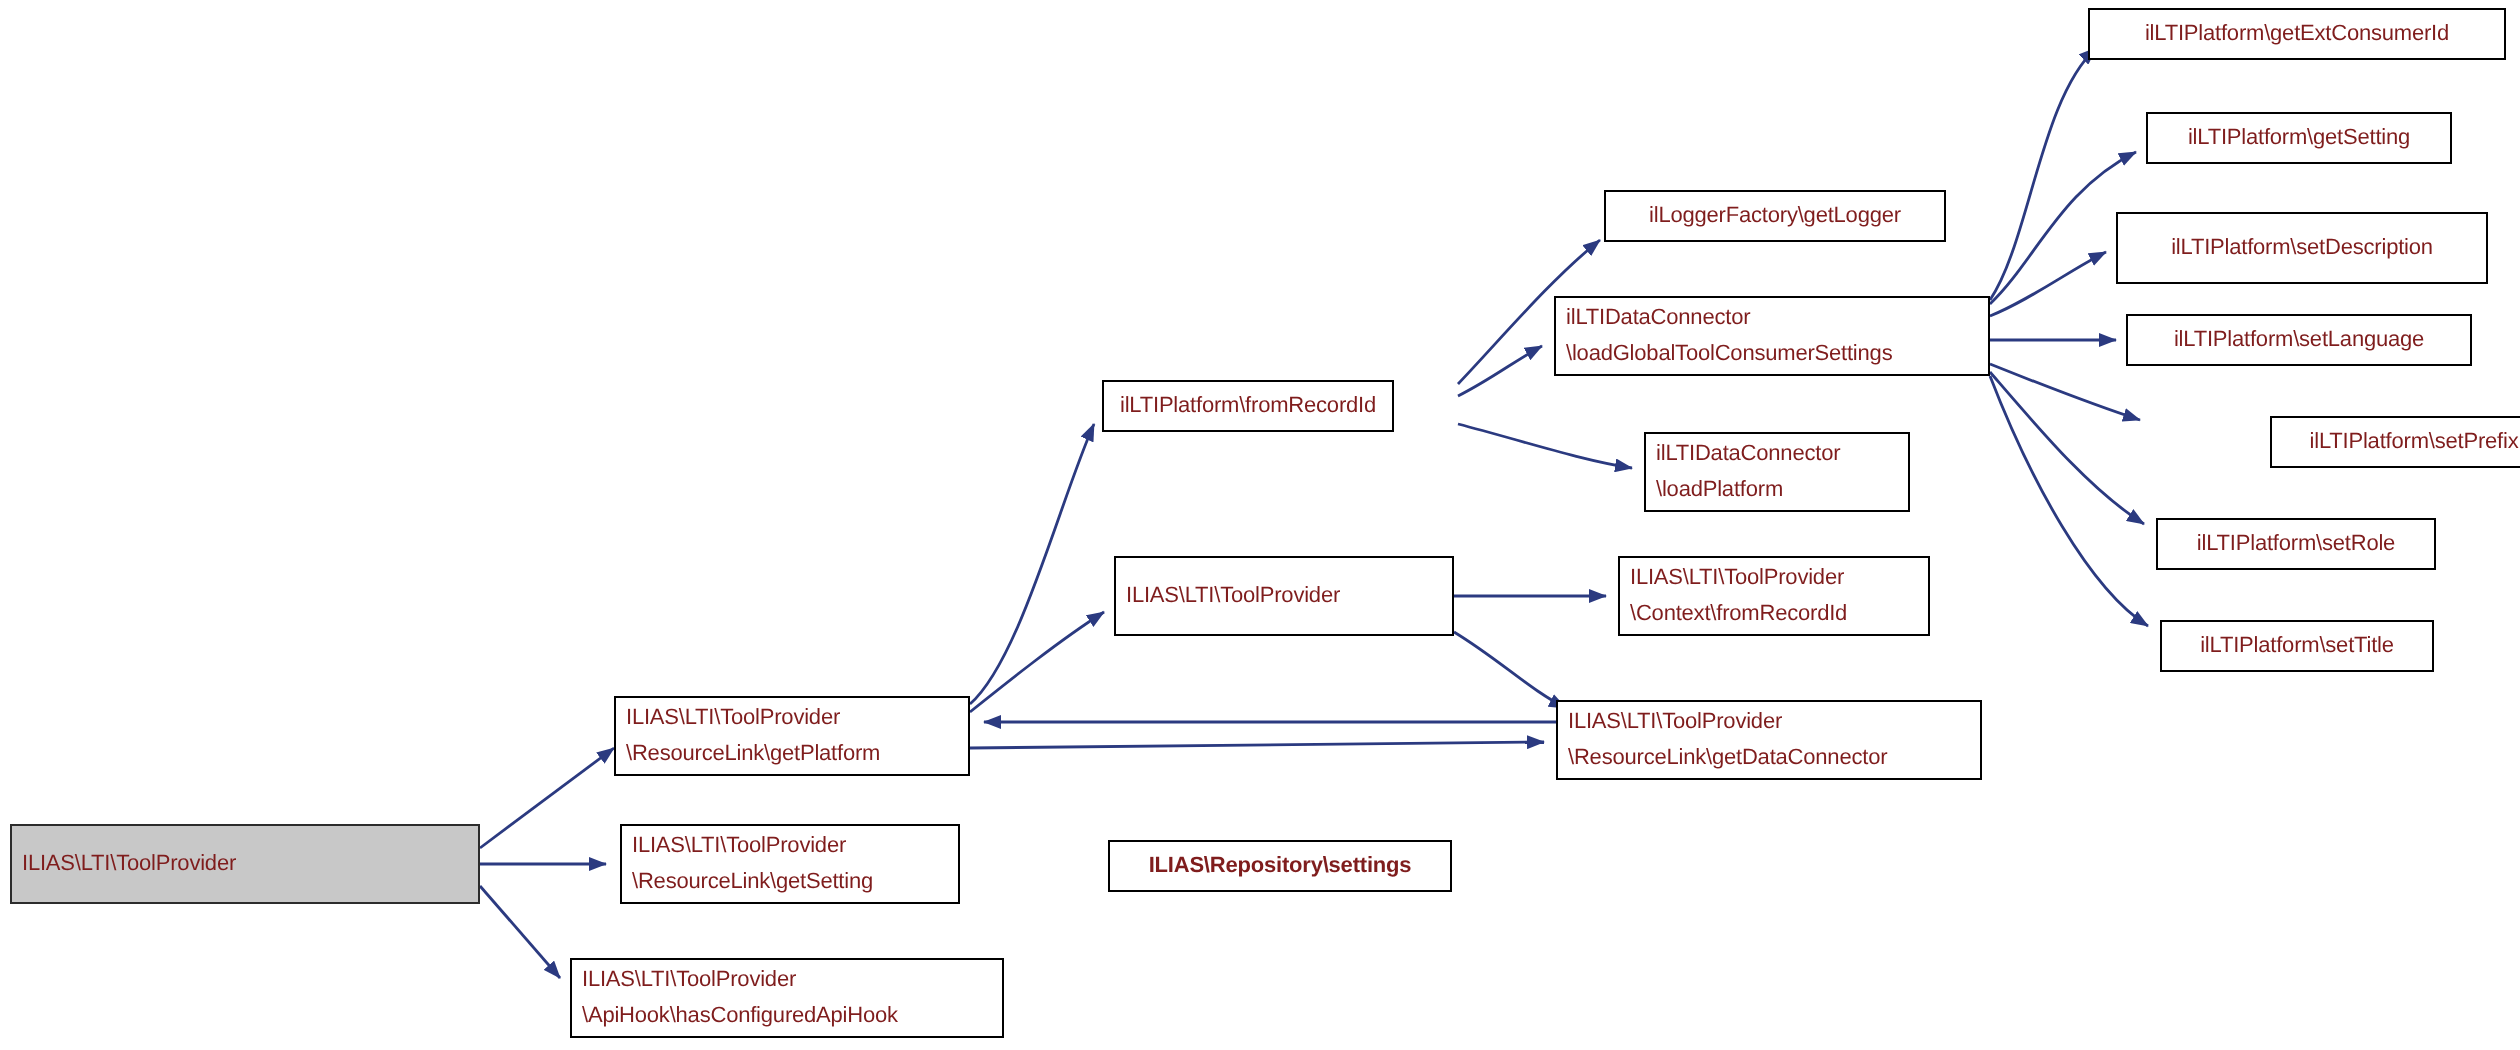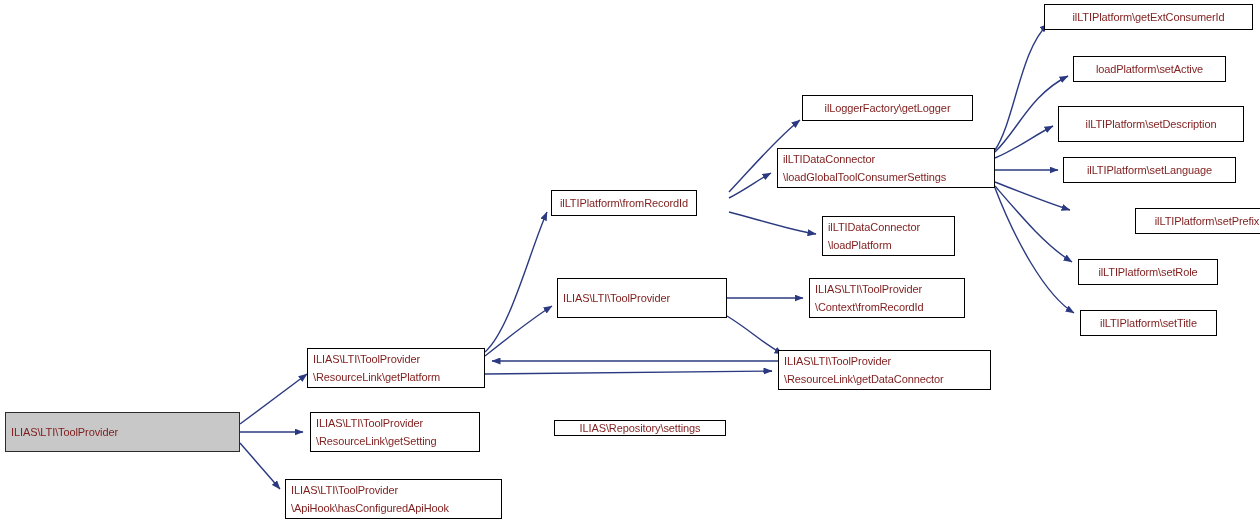--- a/index.html
+++ b/index.html
@@ -89,28 +89,28 @@
       </g>
   </svg>
 
   <div id="nodes-group">
       <div class="node highlight" style="left: 5px; top: 412px; width: 235px; height: 40px;"><span class="line">ILIAS\LTI\ToolProvider</span></div>
       <div class="node" style="left: 307px; top: 348px; width: 178px; height: 40px;"><span class="line">ILIAS\LTI\ToolProvider</span><span class="line">\ResourceLink\getPlatform</span></div>
       <div class="node" style="left: 310px; top: 412px; width: 170px; height: 40px;"><span class="line">ILIAS\LTI\ToolProvider</span><span class="line">\ResourceLink\getSetting</span></div>
       <div class="node" style="left: 285px; top: 479px; width: 217px; height: 40px;"><span class="line">ILIAS\LTI\ToolProvider</span><span class="line">\ApiHook\hasConfiguredApiHook</span></div>
       <div class="node single" style="left: 551px; top: 190px; width: 146px; height: 26px;"><span class="line">ilLTIPlatform\fromRecordId</span></div>
       <div class="node" style="left: 557px; top: 278px; width: 170px; height: 40px;"><span class="line">ILIAS\LTI\ToolProvider</span></div>
-      <div class="node single" style="left: 554px; top: 420px; width: 172px; height: 16px;"><span class="line">ILIAS\Repository\settings</span></div>
+      <div class="node single" style="left: 554px; top: 420px; width: 172px; height: 26px; font-weight: bold;"><span class="line">ILIAS\Repository\settings</span></div>
       <div class="node single" style="left: 802px; top: 95px; width: 171px; height: 26px;"><span class="line">ilLoggerFactory\getLogger</span></div>
       <div class="node" style="left: 777px; top: 148px; width: 218px; height: 40px;"><span class="line">ilLTIDataConnector</span><span class="line">\loadGlobalToolConsumerSettings</span></div>
       <div class="node" style="left: 822px; top: 216px; width: 133px; height: 40px;"><span class="line">ilLTIDataConnector</span><span class="line">\loadPlatform</span></div>
       <div class="node" style="left: 809px; top: 278px; width: 156px; height: 40px;"><span class="line">ILIAS\LTI\ToolProvider</span><span class="line">\Context\fromRecordId</span></div>
       <div class="node" style="left: 778px; top: 350px; width: 213px; height: 40px;"><span class="line">ILIAS\LTI\ToolProvider</span><span class="line">\ResourceLink\getDataConnector</span></div>
       <div class="node single" style="left: 1044px; top: 4px; width: 209px; height: 26px;"><span class="line">ilLTIPlatform\getExtConsumerId</span></div>
-      <div class="node single" style="left: 1073px; top: 56px; width: 153px; height: 26px;"><span class="line">loadPlatform\setActive</span></div>
+      <div class="node single" style="left: 1073px; top: 56px; width: 153px; height: 26px;"><span class="line">ilLTIPlatform\getSetting</span></div>
       <div class="node single" style="left: 1058px; top: 106px; width: 186px; height: 36px;"><span class="line">ilLTIPlatform\setDescription</span></div>
       <div class="node single" style="left: 1063px; top: 157px; width: 173px; height: 26px;"><span class="line">ilLTIPlatform\setLanguage</span></div>
       <div class="node single" style="left: 1135px; top: 208px; width: 144px; height: 26px;"><span class="line">ilLTIPlatform\setPrefix</span></div>
       <div class="node single" style="left: 1078px; top: 259px; width: 140px; height: 26px;"><span class="line">ilLTIPlatform\setRole</span></div>
       <div class="node single" style="left: 1080px; top: 310px; width: 137px; height: 26px;"><span class="line">ilLTIPlatform\setTitle</span></div>
     </div>
 
 </div>
 
 </body></html>

